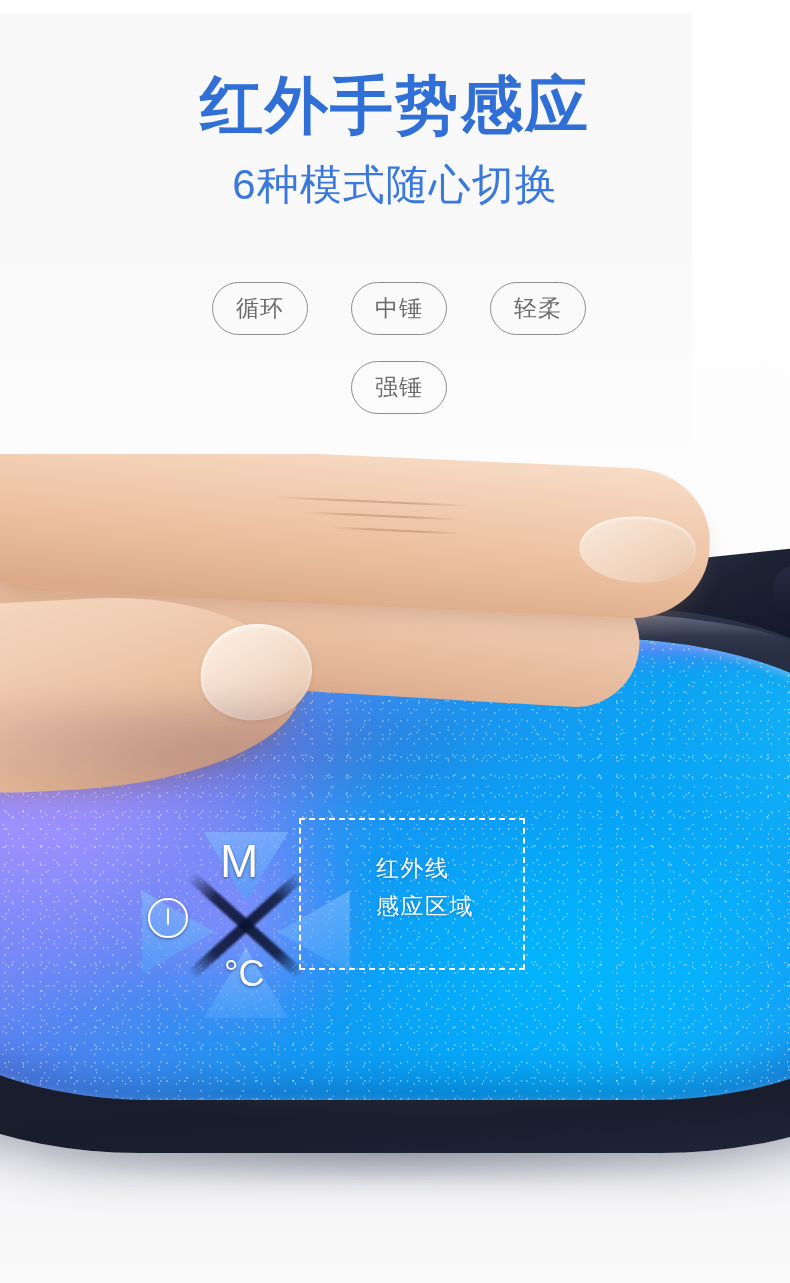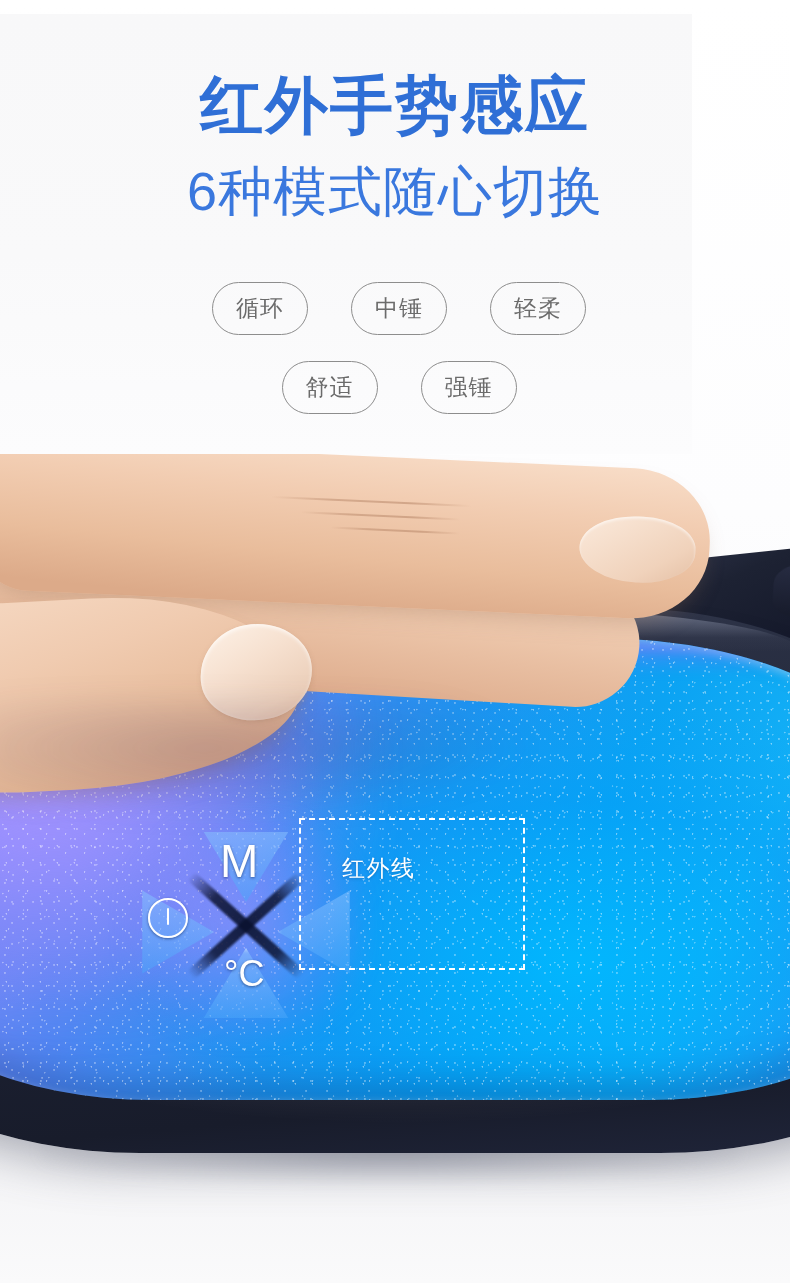--- a/index.html
+++ b/index.html
@@ -34,21 +34,21 @@
     font-size:63px; line-height:1.06;
     font-weight:bold;
     color:#2f6fd6;
     letter-spacing:2px;
     white-space:nowrap;
   }
 
   .subheadline {
     position:absolute; left:0; top:148px; width:790px;
     text-align:center;
-    font-size:54px; line-height:1.1;
+    font-size:42px; line-height:1.1;
     font-weight:normal;
     color:#3a78de;
     letter-spacing:1px;
     white-space:nowrap;
   }
 
   
   .pill-grid {
     position:absolute; left:4px; top:268px; width:790px;
     display:flex; flex-direction:column;
@@ -279,20 +279,21 @@
     border:2.2px dashed #ffffff;
     z-index:7;
     padding:30px 0 0 41px;
   }
   .ir-line {
     color:#ffffff;
     font-size:23px;
     line-height:1.65;
     letter-spacing:1.5px;
     text-shadow:0 1px 3px rgba(10,40,90,0.3);
+    margin-left:34px;
   }
 
   
   .wordmark {
     position:absolute; left:0; top:1022px;
     width:660px;
     text-align:center;
     z-index:7;
     font-size:45px;
     font-weight:bold;
@@ -437,20 +438,21 @@
 
           <div class="glyph glyph-m">M</div>
           <div class="glyph glyph-c">°C</div>
           <div class="glyph glyph-power"></div>
         </div>
       </div>
     </div>
 
     <div class="ir-box">
       <div class="ir-line">红外线</div>
+      <div class="ir-line">感应区域</div>
     </div>
 
 
     <div class="hand">
       <div class="palm"></div>
       <div class="finger-mid"></div>
       <div class="finger-index">
         <div class="crease" style="left:300px; top:44px; width:200px;"></div>
         <div class="crease" style="left:330px; top:58px; width:160px;"></div>
         <div class="crease" style="left:360px; top:72px; width:130px;"></div>
@@ -466,19 +468,18 @@
 
     <div class="subheadline">6种模式随心切换</div>
 
     <div class="pill-grid">
       <div class="pill-row">
         <div class="pill">循环</div>
         <div class="pill">中锤</div>
         <div class="pill">轻柔</div>
       </div>
       <div class="pill-row">
-        <div class="pill">舒适</div>
         <div class="pill">强锤</div>
       </div>
     </div>
   </div>
 
 </div>
 
 </body></html>

